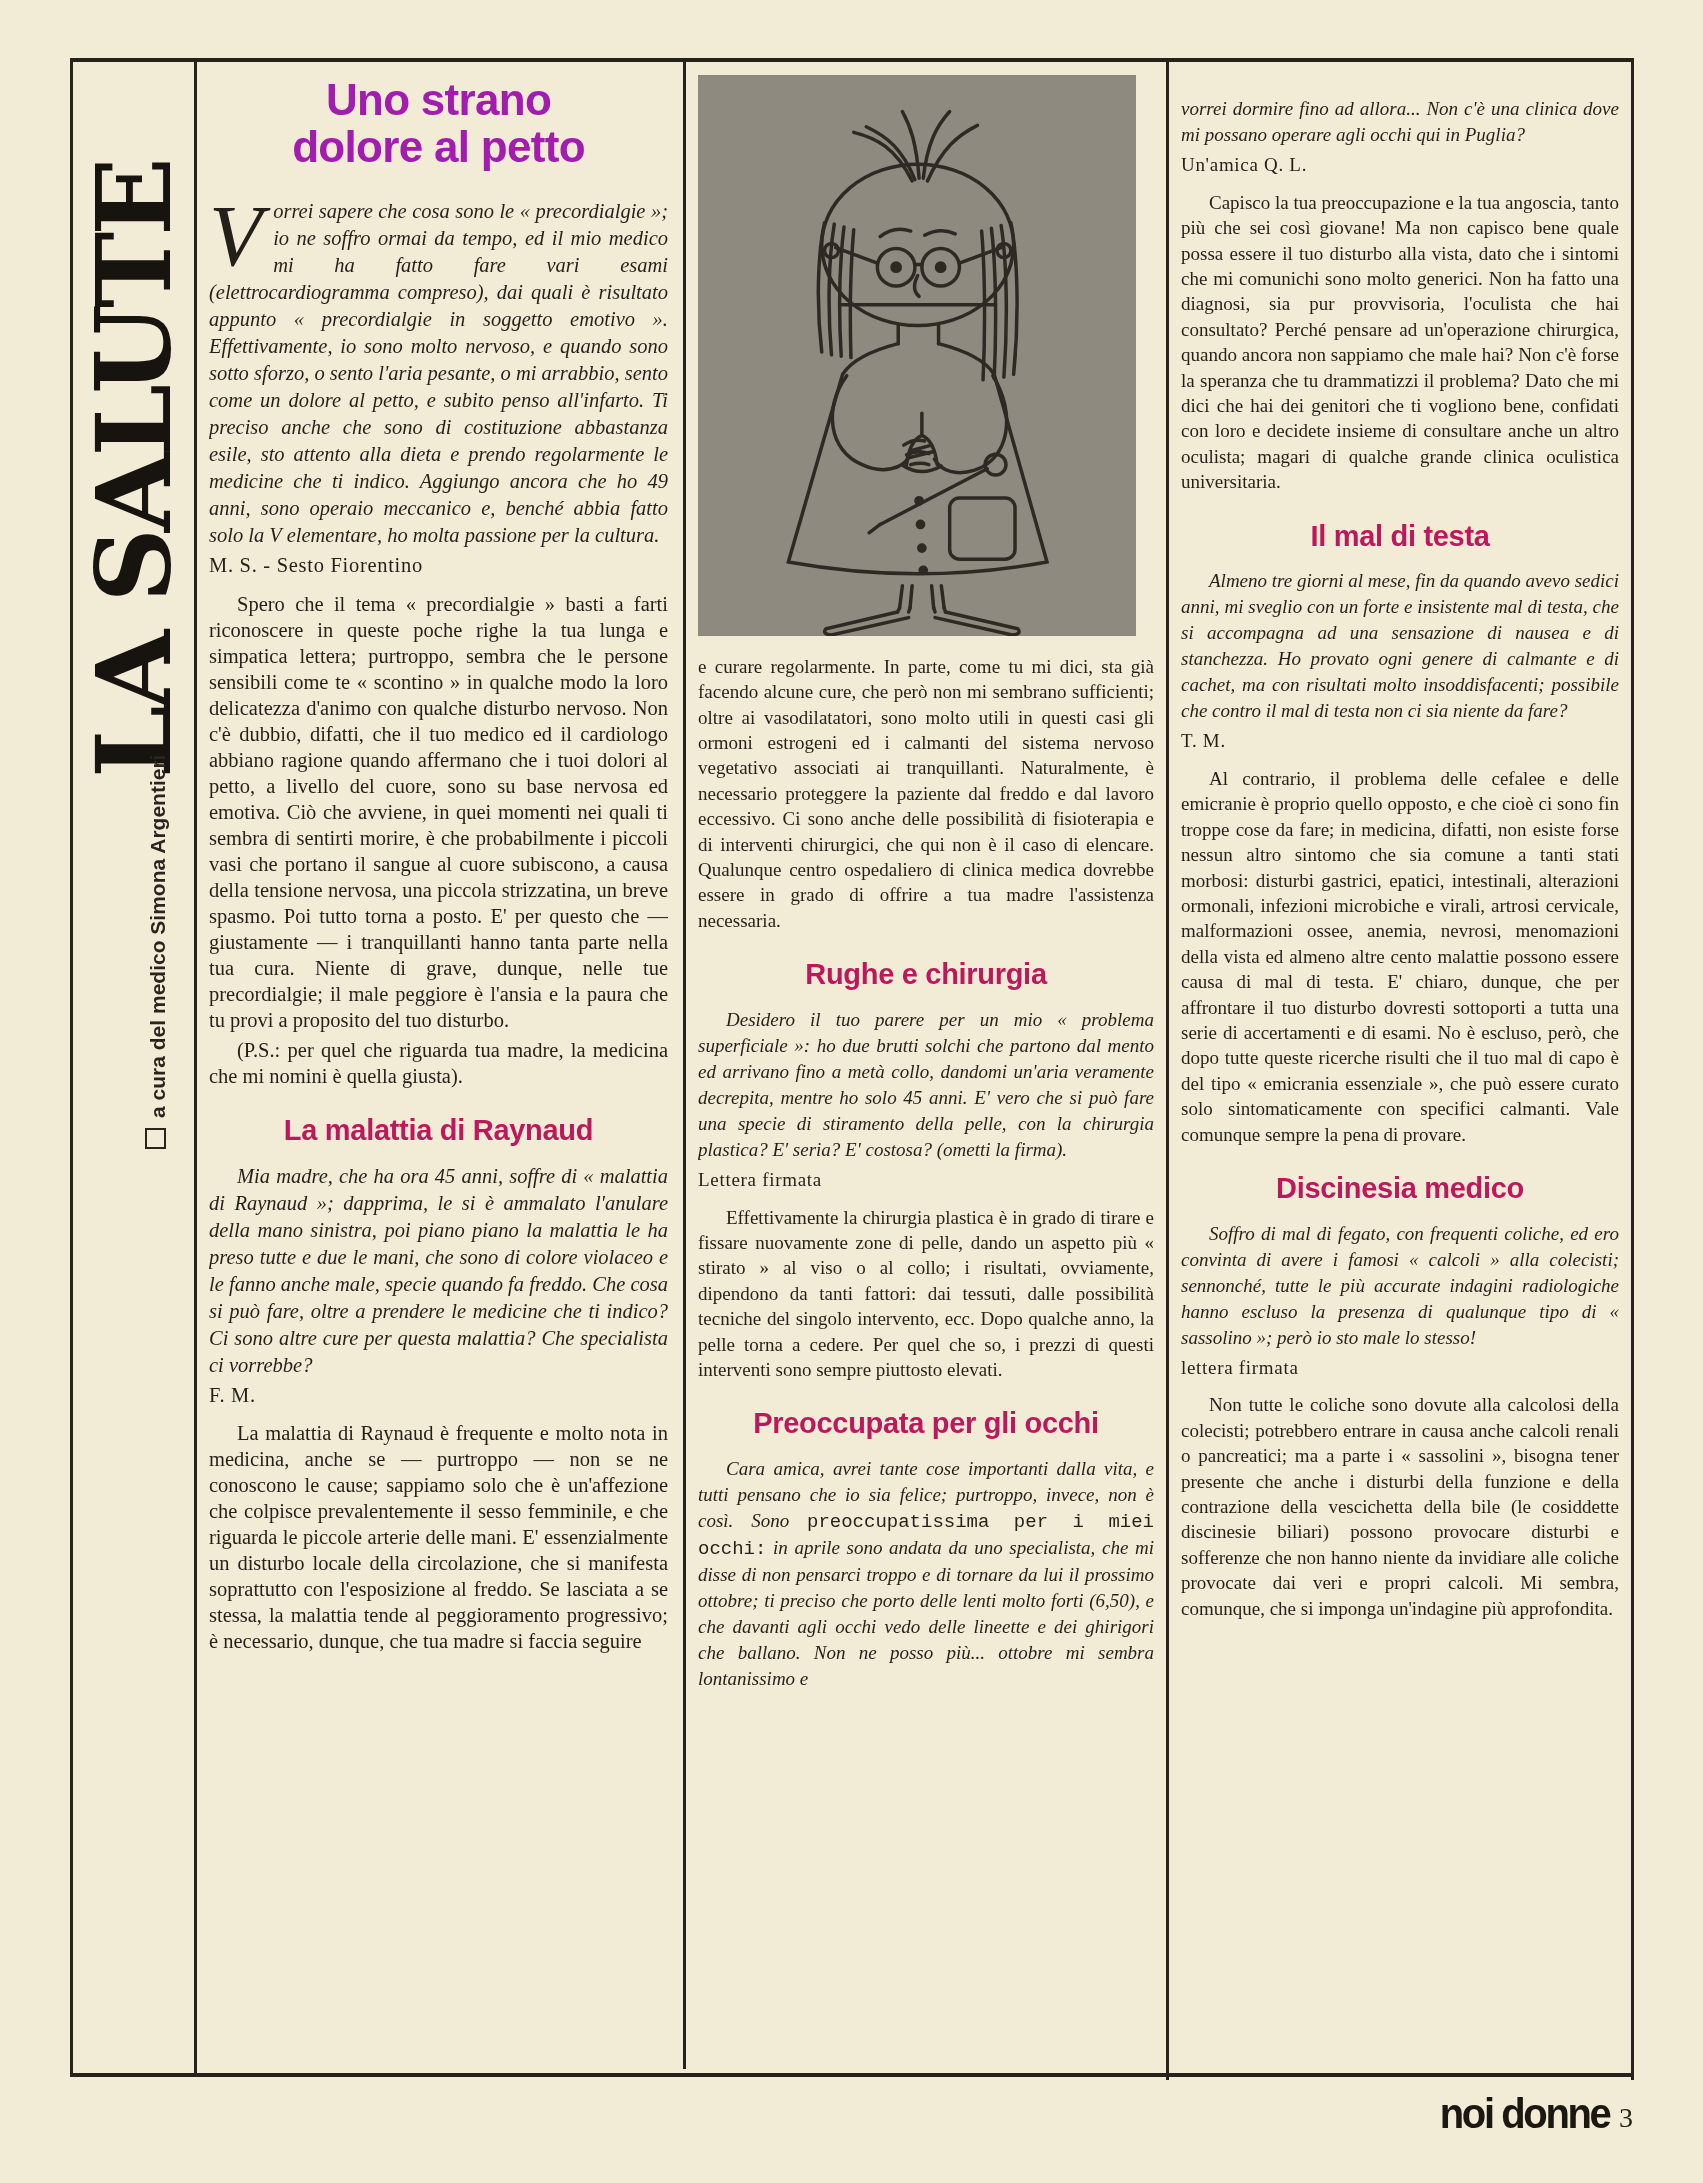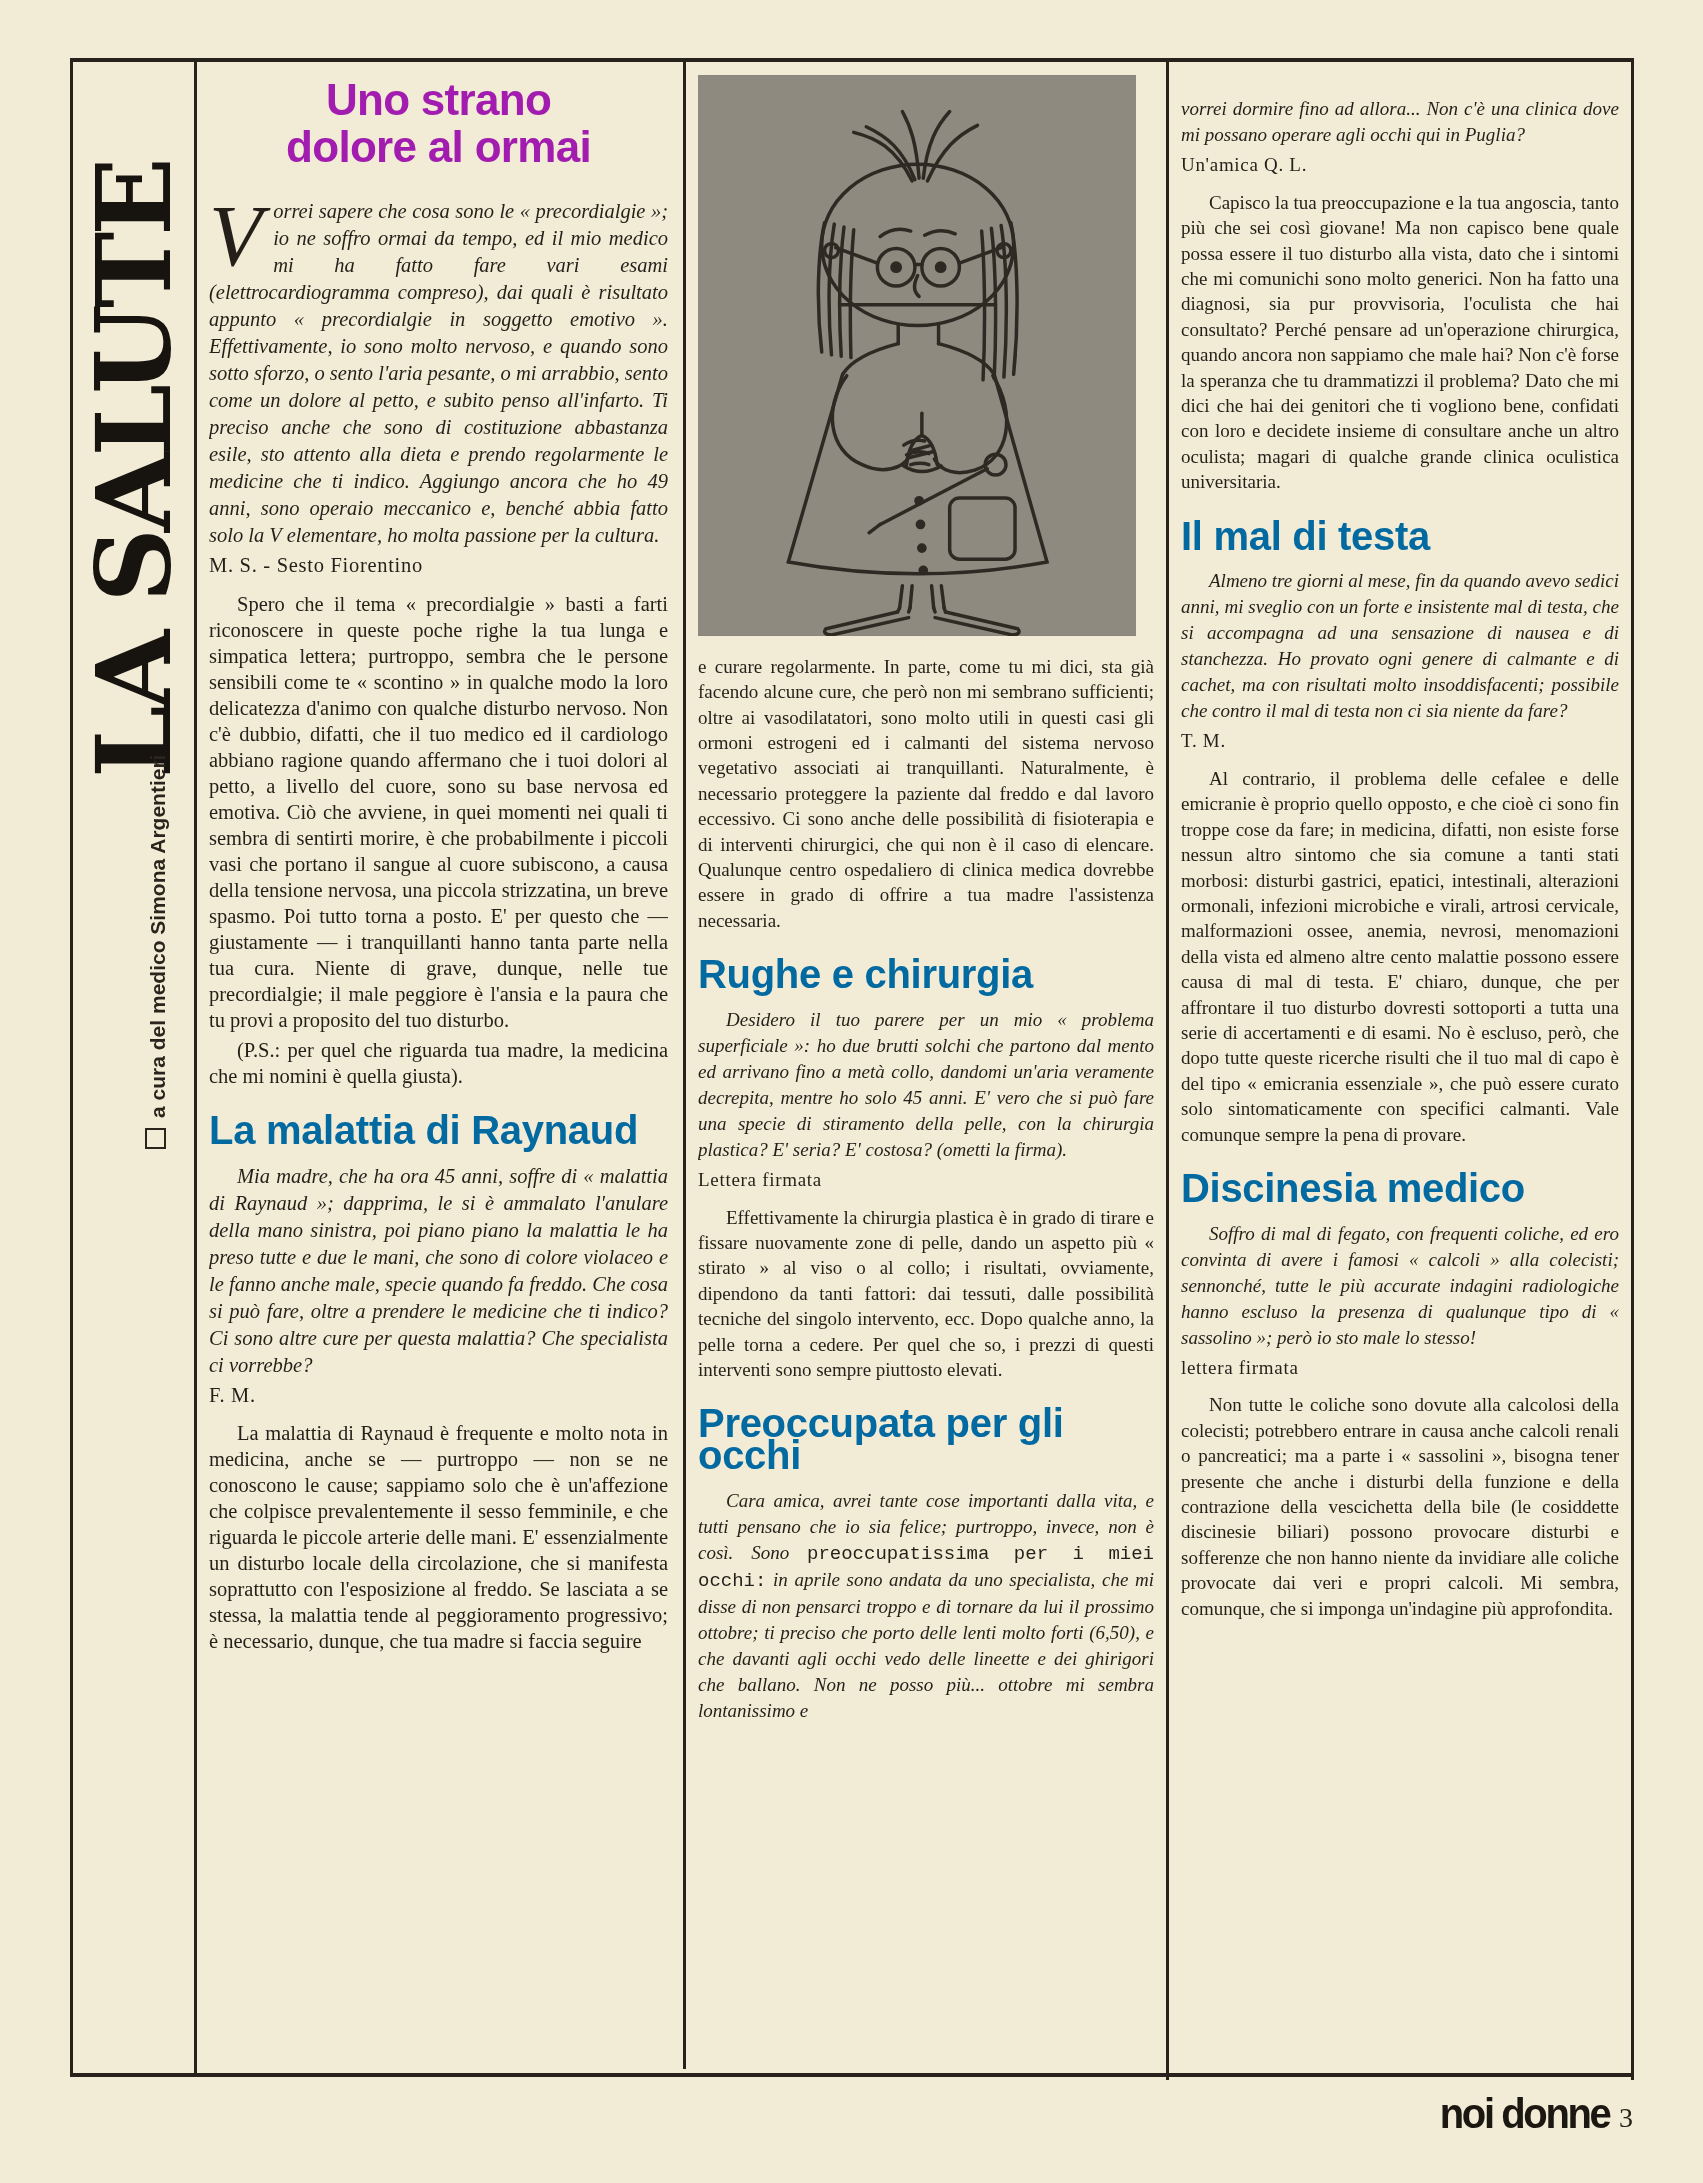--- a/index.html
+++ b/index.html
@@ -38,22 +38,22 @@
   p.letter{font-style:italic;line-height:27px;}
   #col2 p.letter,#col3 p.letter{line-height:26px;}
   .indent{text-indent:28px;}
   .roman{font-style:normal;font-family:Liberation Mono, monospace;}
   .signature{
     display:block;text-align:left;font-style:normal;
     margin:2.8px 0 12.5px 0;line-height:25px;letter-spacing:0.7px;
   }
   .section-heading{
     font-family:"Liberation Sans",sans-serif;font-weight:bold;
-    font-size:40px;letter-spacing:-0.3px;color:#0369a1;
-    margin:25px 0 16.7px 0;text-align:left;line-height:32px;text-indent:0;
+    font-size:29px;letter-spacing:-0.3px;color:#be185d;
+    margin:25px 0 16.7px 0;text-align:center;line-height:32px;text-indent:0;
   }
   .article-title{
     font-family:"Liberation Sans",sans-serif;font-weight:bold;
     font-size:44px;line-height:47px;letter-spacing:-0.7px;color:#a21caf;
     text-align:center;margin:4.2px 0 28px 0;
   }
   .dropcap{
     float:left;font-style:italic;font-weight:normal;
     font-size:87px;line-height:67px;margin:4.2px 11px 0 0;color:#241f19;
   }
@@ -90,21 +90,21 @@
   <div class="rule" style="left:70px;top:2073px;width:1564px;height:3.5px;"></div>
 
   <div class="masthead-title">LA SALUTE</div>
   <div class="masthead-byline">
     <span class="byline-checkbox"></span><span>a cura del medico Simona Argentieri</span>
   </div>
 
   <div class="col" id="col1">
     <h1 class="article-title">
       <span>Uno strano</span><br>
-      <span>dolore al ormai</span>
+      <span>dolore al petto</span>
     </h1>
     <p class="letter"><span class="dropcap">V</span><span>orrei sapere che cosa sono le « precordialgie »; io ne soffro ormai da tempo, ed il mio medico mi ha fatto fare vari esami (elettrocardiogramma compreso), dai quali è risultato appunto « precordialgie in soggetto emotivo ». Effettivamente, io sono molto nervoso, e quando sono sotto sforzo, o sento l'aria pesante, o mi arrabbio, sento come un dolore al petto, e subito penso all'infarto. Ti preciso anche che sono di costituzione abbastanza esile, sto attento alla dieta e prendo regolarmente le medicine che ti indico. Aggiungo ancora che ho 49 anni, sono operaio meccanico e, benché abbia fatto solo la V elementare, ho molta passione per la cultura.</span></p>
     <span class="signature">M. S. - Sesto Fiorentino</span>
     <p class="reply indent">Spero che il tema « precordialgie » basti a farti riconoscere in queste poche righe la tua lunga e simpatica lettera; purtroppo, sembra che le persone sensibili come te « scontino » in qualche modo la loro delicatezza d'animo con qualche disturbo nervoso. Non c'è dubbio, difatti, che il tuo medico ed il cardiologo abbiano ragione quando affermano che i tuoi dolori al petto, a livello del cuore, sono su base nervosa ed emotiva. Ciò che avviene, in quei momenti nei quali ti sembra di sentirti morire, è che probabilmente i piccoli vasi che portano il sangue al cuore subiscono, a causa della tensione nervosa, una piccola strizzatina, un breve spasmo. Poi tutto torna a posto. E' per questo che — giustamente — i tranquillanti hanno tanta parte nella tua cura. Niente di grave, dunque, nelle tue precordialgie; il male peggiore è l'ansia e la paura che tu provi a proposito del tuo disturbo.</p>
     <p class="reply indent">(P.S.: per quel che riguarda tua madre, la medicina che mi nomini è quella giusta).</p>
     <h2 class="section-heading">La malattia di Raynaud</h2>
     <p class="letter indent">Mia madre, che ha ora 45 anni, soffre di « malattia di Raynaud »; dapprima, le si è ammalato l'anulare della mano sinistra, poi piano piano la malattia le ha preso tutte e due le mani, che sono di colore violaceo e le fanno anche male, specie quando fa freddo. Che cosa si può fare, oltre a prendere le medicine che ti indico? Ci sono altre cure per questa malattia? Che specialista ci vorrebbe?</p>
     <span class="signature">F. M.</span>
     <p class="reply indent">La malattia di Raynaud è frequente e molto nota in medicina, anche se — purtroppo — non se ne conoscono le cause; sappiamo solo che è un'affezione che colpisce prevalentemente il sesso femminile, e che riguarda le piccole arterie delle mani. E' essenzialmente un disturbo locale della circolazione, che si manifesta soprattutto con l'esposizione al freddo. Se lasciata a se stessa, la malattia tende al peggioramento progressivo; è necessario, dunque, che tua madre si faccia seguire</p>
   </div>

